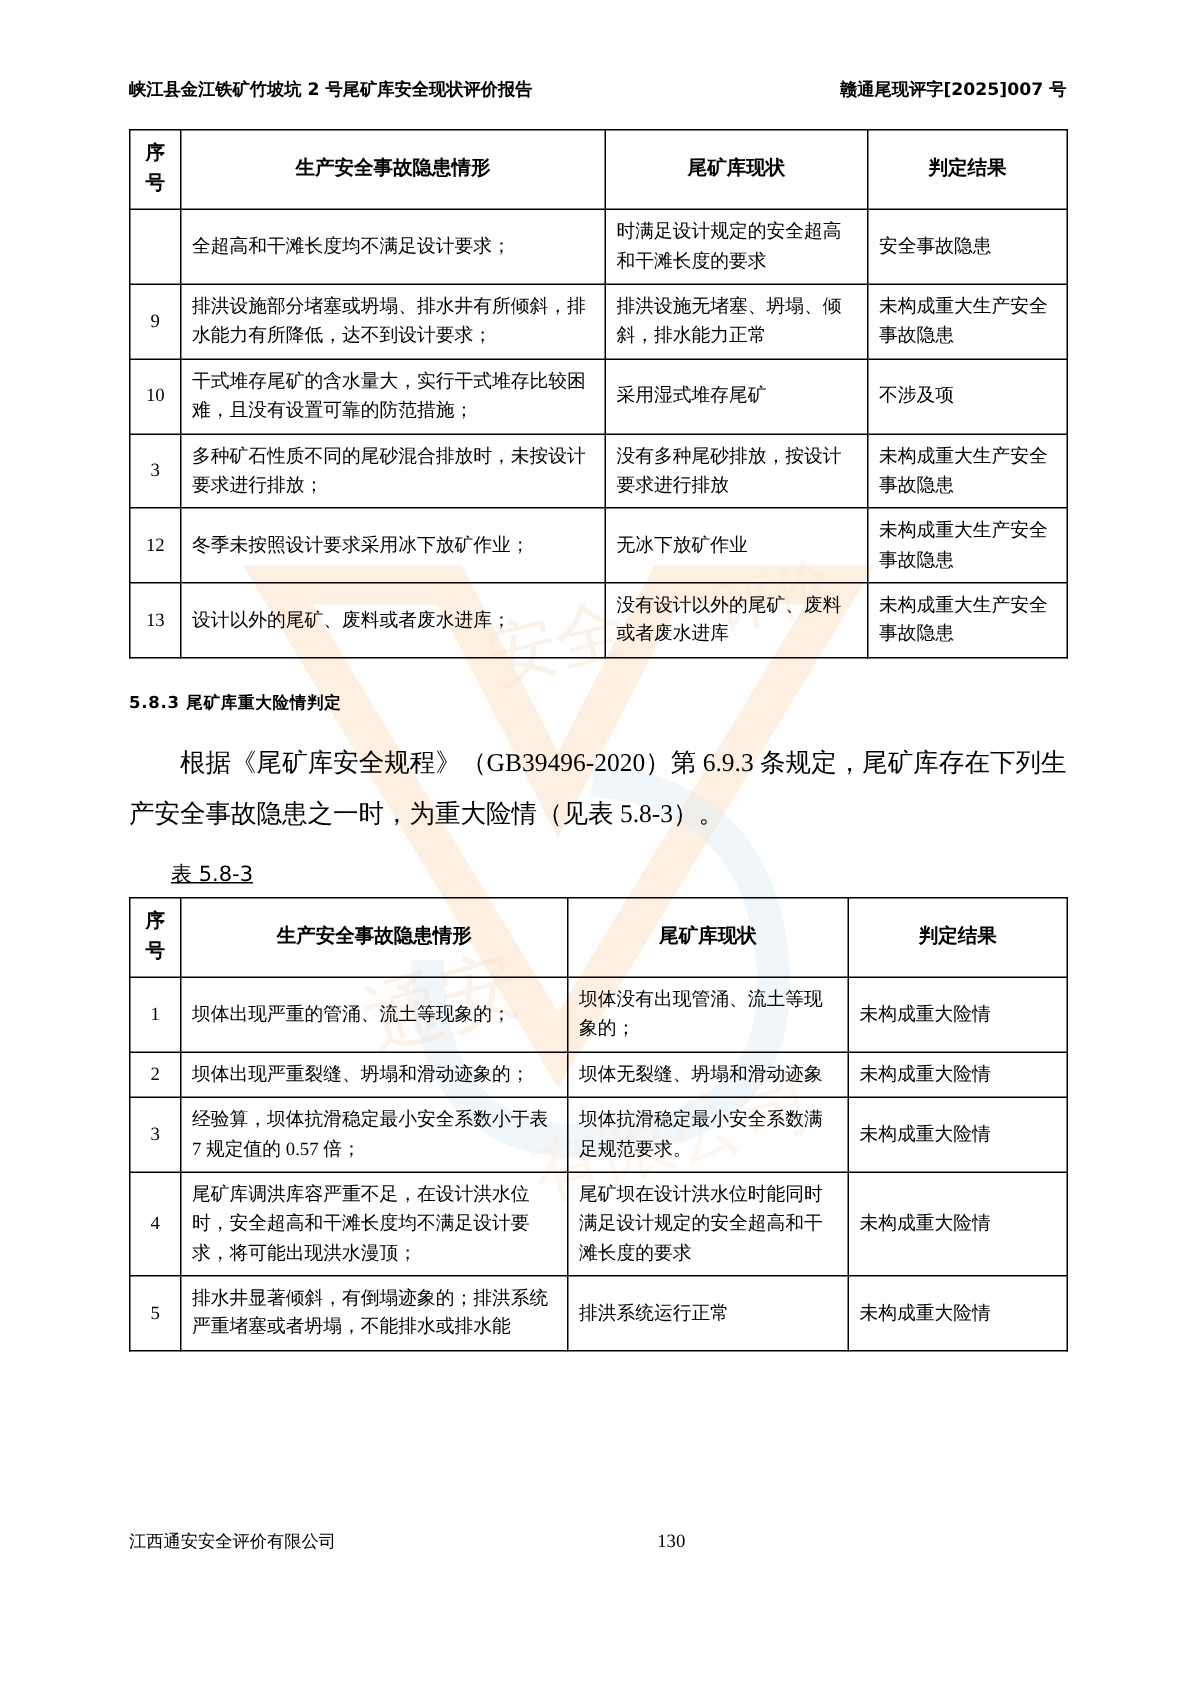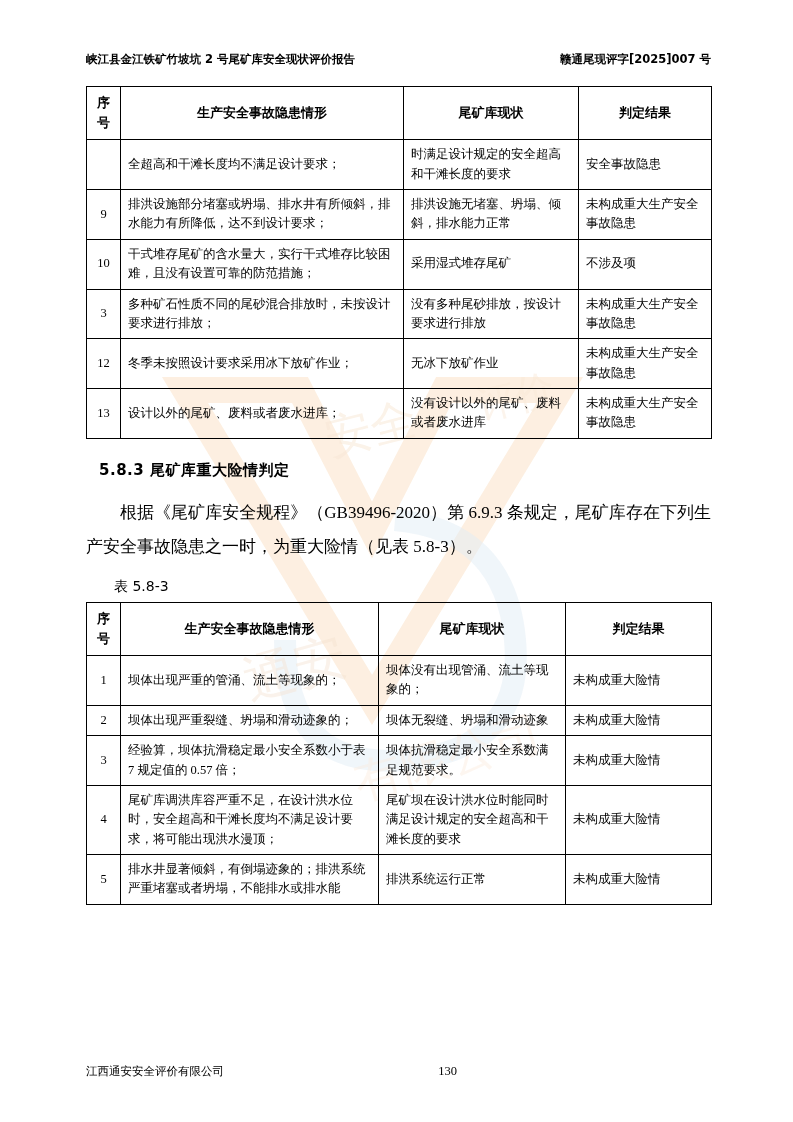--- a/index.html
+++ b/index.html
@@ -94,47 +94,48 @@
   col.col-c   { width: 133px; }
 
   col.col-num2 { width: 34px; }
   col.col-a2   { width: 258px; }
   col.col-b2   { width: 187px; }
   col.col-c2   { width: 146px; }
 
   
   h3.sec-heading {
     font-family: "DejaVu Sans", "Liberation Sans", sans-serif;
-    font-size: 15px;
+    font-size: 11px;
     font-weight: bold;
-    margin: 22px 0 16px 13px;
+    margin: 22px 0 16px 0;
     letter-spacing: 0.5px;
   }
   p.body-par {
     font-size: 17px;
     line-height: 2.0;
     margin: 0 0 6px 0;
     text-indent: 2em;
     text-align: justify;
   }
   .tbl-caption {
     display: flex;
     font-size: 14px;
     font-family: "DejaVu Sans", "Liberation Sans", sans-serif;
     margin: 14px 0 6px 0;
     padding-left: 28px;
+    text-decoration: underline;
   }
   .tbl-caption .cap-no { width: 200px; }
   .tbl-caption .cap-title { flex: 1; }
 
   
   .footer {
     position: absolute;
     left: 86px;
-    top: 1064px;
+    top: 1020px;
     width: 625px;
     display: flex;
     align-items: baseline;
     font-size: 11.5px;
     font-family: "DejaVu Sans", "Liberation Sans", sans-serif;
     z-index: 2;
   }
   .footer .f-left { flex: 0 0 auto; }
   .footer .f-page {
     flex: 1 1 auto;

